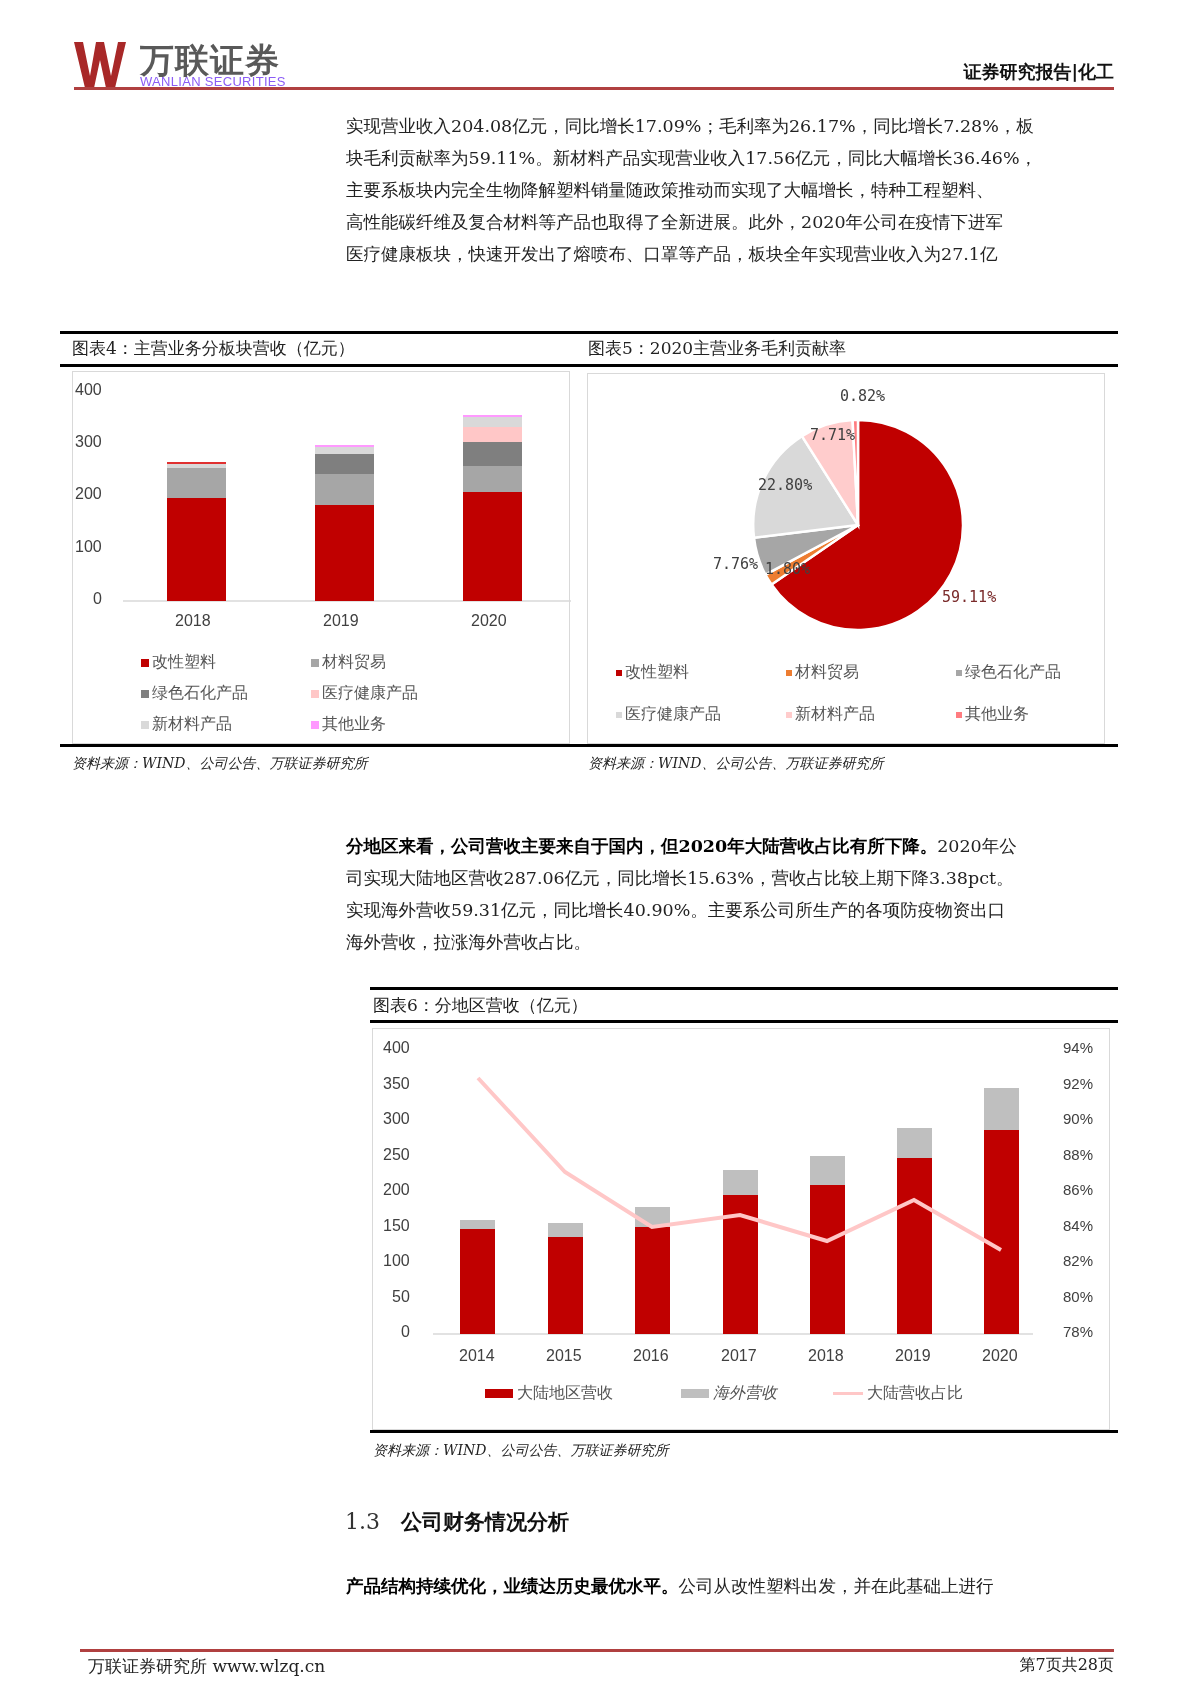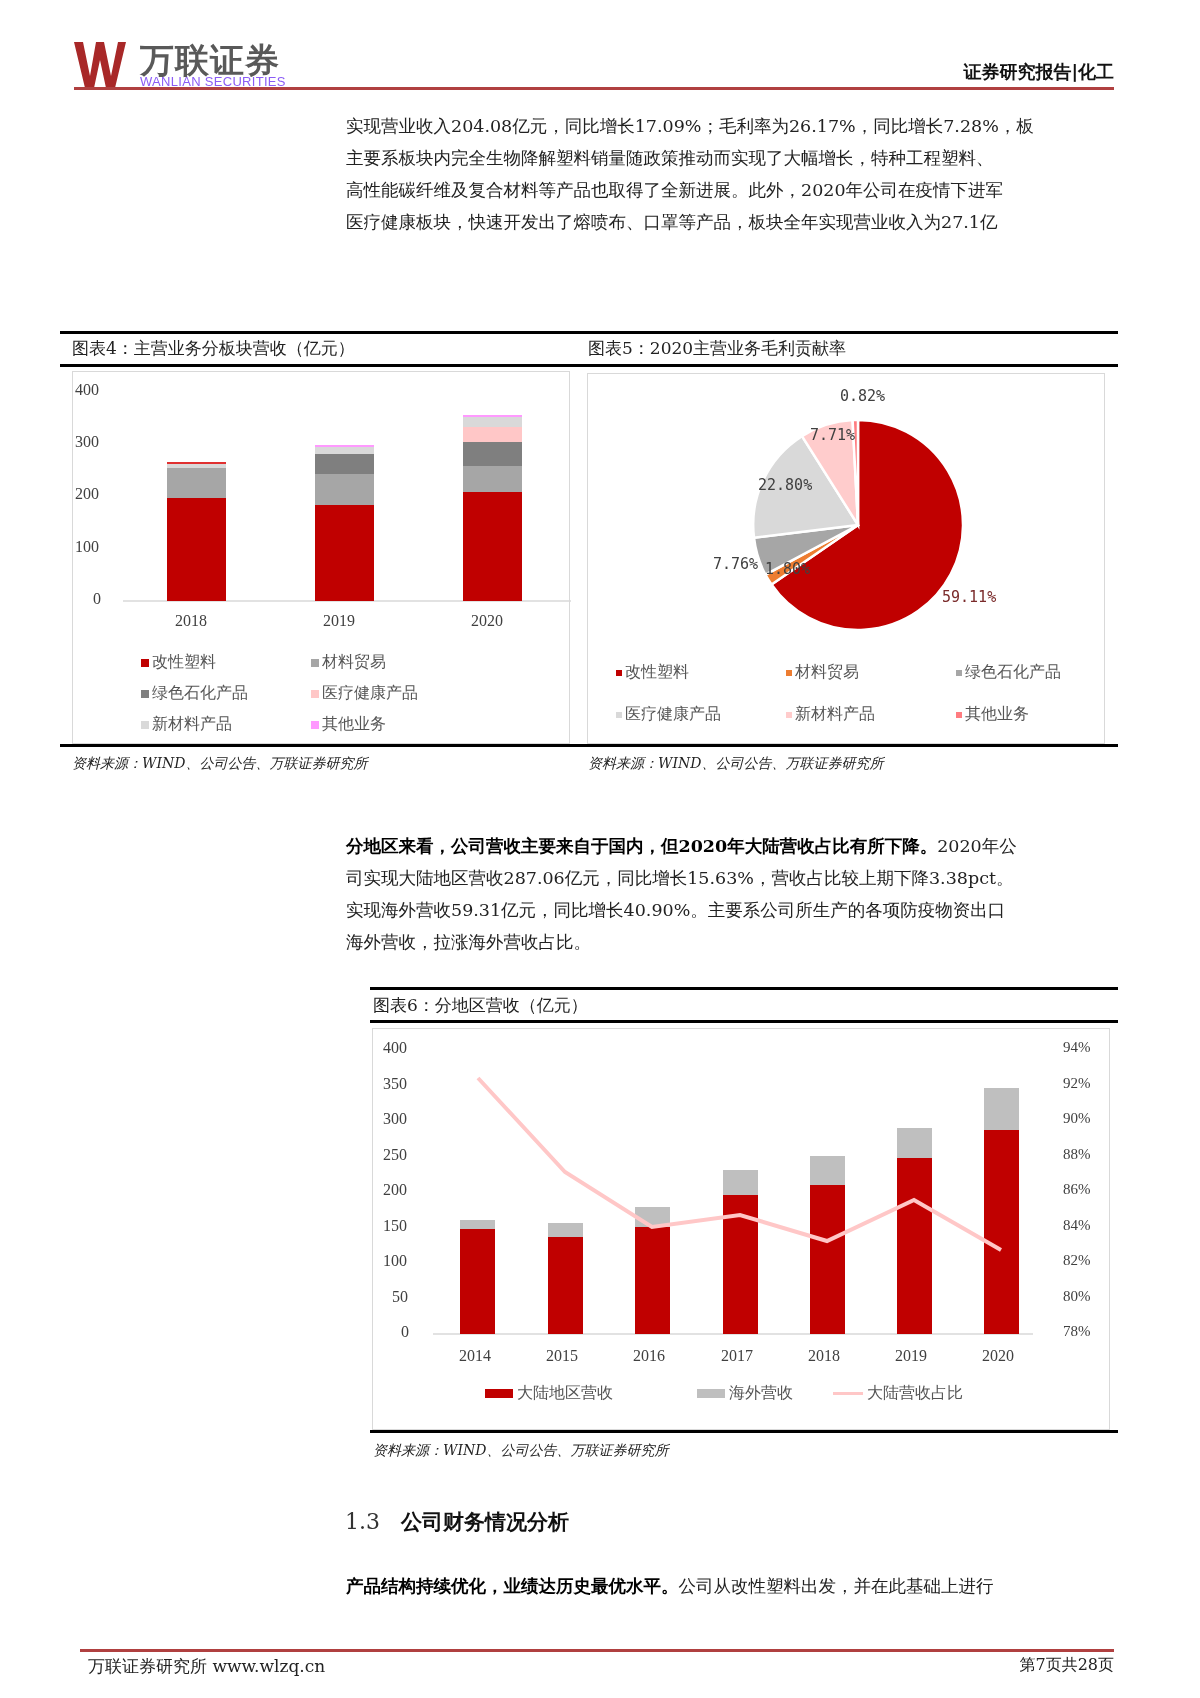--- a/index.html
+++ b/index.html
@@ -11,21 +11,21 @@
   .logo-en { left: 140px; top: 74px; font-family: "Liberation Sans", sans-serif; font-size: 13px; color: #8b5cf6; letter-spacing: 0.3px; }
   .hdr-right { right: 86px; top: 60px; font-family: "DejaVu Sans", sans-serif; font-size: 18px; font-weight: bold; color: #111; }
   .hdr-line { left: 74px; top: 87px; width: 1040px; height: 3px; background: #b04040; }
   .para { left: 346px; width: 784px; font-size: 17.5px; line-height: 32px; color: #222; text-align: justify; }
   .para b { font-weight: bold; color: #000; }
   .fig-title { font-size: 17px; color: #222; }
   .rule-top { height: 3px; background: #000; }
   .rule-mid { height: 3px; background: #000; }
   .chart-box { border: 1px solid #d9d9d9; background: #fff; }
   .source { font-size: 14px; font-style: italic; color: #222; }
-  .axis-lbl { font-family: Liberation Serif, serif; font-size: 16px; color: #404040; }
+  .axis-lbl { font-family: Liberation Sans, sans-serif; font-size: 16px; color: #404040; }
   .legend { font-size: 16px; color: #555; font-family: "DejaVu Sans", sans-serif; }
   .leg-sw { display: inline-block; width: 8px; height: 8px; margin-right: 3px; vertical-align: middle; }
   .sec-num { font-size: 22px; color: #333; }
   .sec-title { font-size: 21px; font-weight: bold; font-family: "DejaVu Sans", sans-serif; text-align: right; }
   .foot-line { left: 80px; top: 1649px; width: 1034px; height: 3px; background: #b04040; }
   .foot-left { left: 88px; top: 1655px; font-size: 17px; color: #222; }
   .foot-right { right: 86px; top: 1655px; font-size: 16px; color: #222; }
 </style>
 </head>
 <body>
@@ -35,20 +35,21 @@
     <polygon points="0,0 9,0 16,34 22,0 30,0 37,34 44,0 52,0 41,46 32,46 26,18 20,46 11,46" fill="#a82828"></polygon>
   </svg>
 </div>
 <div class="abs logo-cn">万联证券</div>
 <div class="abs logo-en">WANLIAN SECURITIES</div>
 <div class="abs hdr-right">证券研究报告|化工</div>
 <div class="abs hdr-line"></div>
 
 <div class="abs para" style="top:110px;">
   <div>实现营业收入204.08亿元，同比增长17.09%；毛利率为26.17%，同比增长7.28%，板</div>
+  <div>块毛利贡献率为59.11%。新材料产品实现营业收入17.56亿元，同比大幅增长36.46%，</div>
   <div>主要系板块内完全生物降解塑料销量随政策推动而实现了大幅增长，特种工程塑料、</div>
   <div>高性能碳纤维及复合材料等产品也取得了全新进展。此外，2020年公司在疫情下进军</div>
   <div>医疗健康板块，快速开发出了熔喷布、口罩等产品，板块全年实现营业收入为27.1亿</div>
 </div>
 
 <div class="abs rule-top" style="left:60px; top:331px; width:520px;"></div>
 <div class="abs fig-title" style="left:72px; top:337px;">图表4：主营业务分板块营收（亿元）</div>
 <div class="abs rule-mid" style="left:60px; top:364px; width:520px;"></div>
 <div class="abs chart-box" style="left:72px; top:371px; width:498px; height:373px;">
   <svg width="498" height="373" style="position:absolute;left:0;top:0;">
@@ -176,21 +177,21 @@
   <div class="abs axis-lbl" style="left:690px; top:294px; font-size:15px;">78%</div>
   <div class="abs axis-lbl" style="left:86px; top:318px;">2014</div>
   <div class="abs axis-lbl" style="left:173px; top:318px;">2015</div>
   <div class="abs axis-lbl" style="left:260px; top:318px;">2016</div>
   <div class="abs axis-lbl" style="left:348px; top:318px;text-align:right;">2017</div>
   <div class="abs axis-lbl" style="left:435px; top:318px;">2018</div>
   <div class="abs axis-lbl" style="left:522px; top:318px;">2019</div>
   <div class="abs axis-lbl" style="left:609px; top:318px;">2020</div>
 
   <div class="abs legend" style="left:112px; top:354px;"><span class="leg-sw" style="background:#c00000;width:28px;height:9px;margin-right:4px;"></span><span>大陆地区营收</span></div>
-  <div class="abs legend" style="left:324px; top:354px;"><span class="leg-sw" style="background:#bfbfbf;width:28px;height:9px;margin-right:4px;"></span><span>海外营收</span></div>
+  <div class="abs legend" style="left:308px; top:354px;font-style:italic;"><span class="leg-sw" style="background:#bfbfbf;width:28px;height:9px;margin-right:4px;"></span><span>海外营收</span></div>
   <div class="abs legend" style="left:460px; top:354px;"><span class="leg-sw" style="background:#ffc7c7;width:30px;height:3px;margin-right:4px;"></span><span>大陆营收占比</span></div>
 </div>
 <div class="abs rule-mid" style="left:370px; top:1430px; width:748px;"></div>
 <div class="abs source" style="left:373px; top:1442px;">资料来源：WIND、公司公告、万联证券研究所</div>
 
 <div class="abs" style="left:345px; top:1508px;">
   <span class="sec-num">1.3</span>
   <span class="sec-title" style="margin-left:16px;">公司财务情况分析</span>
 </div>
 

